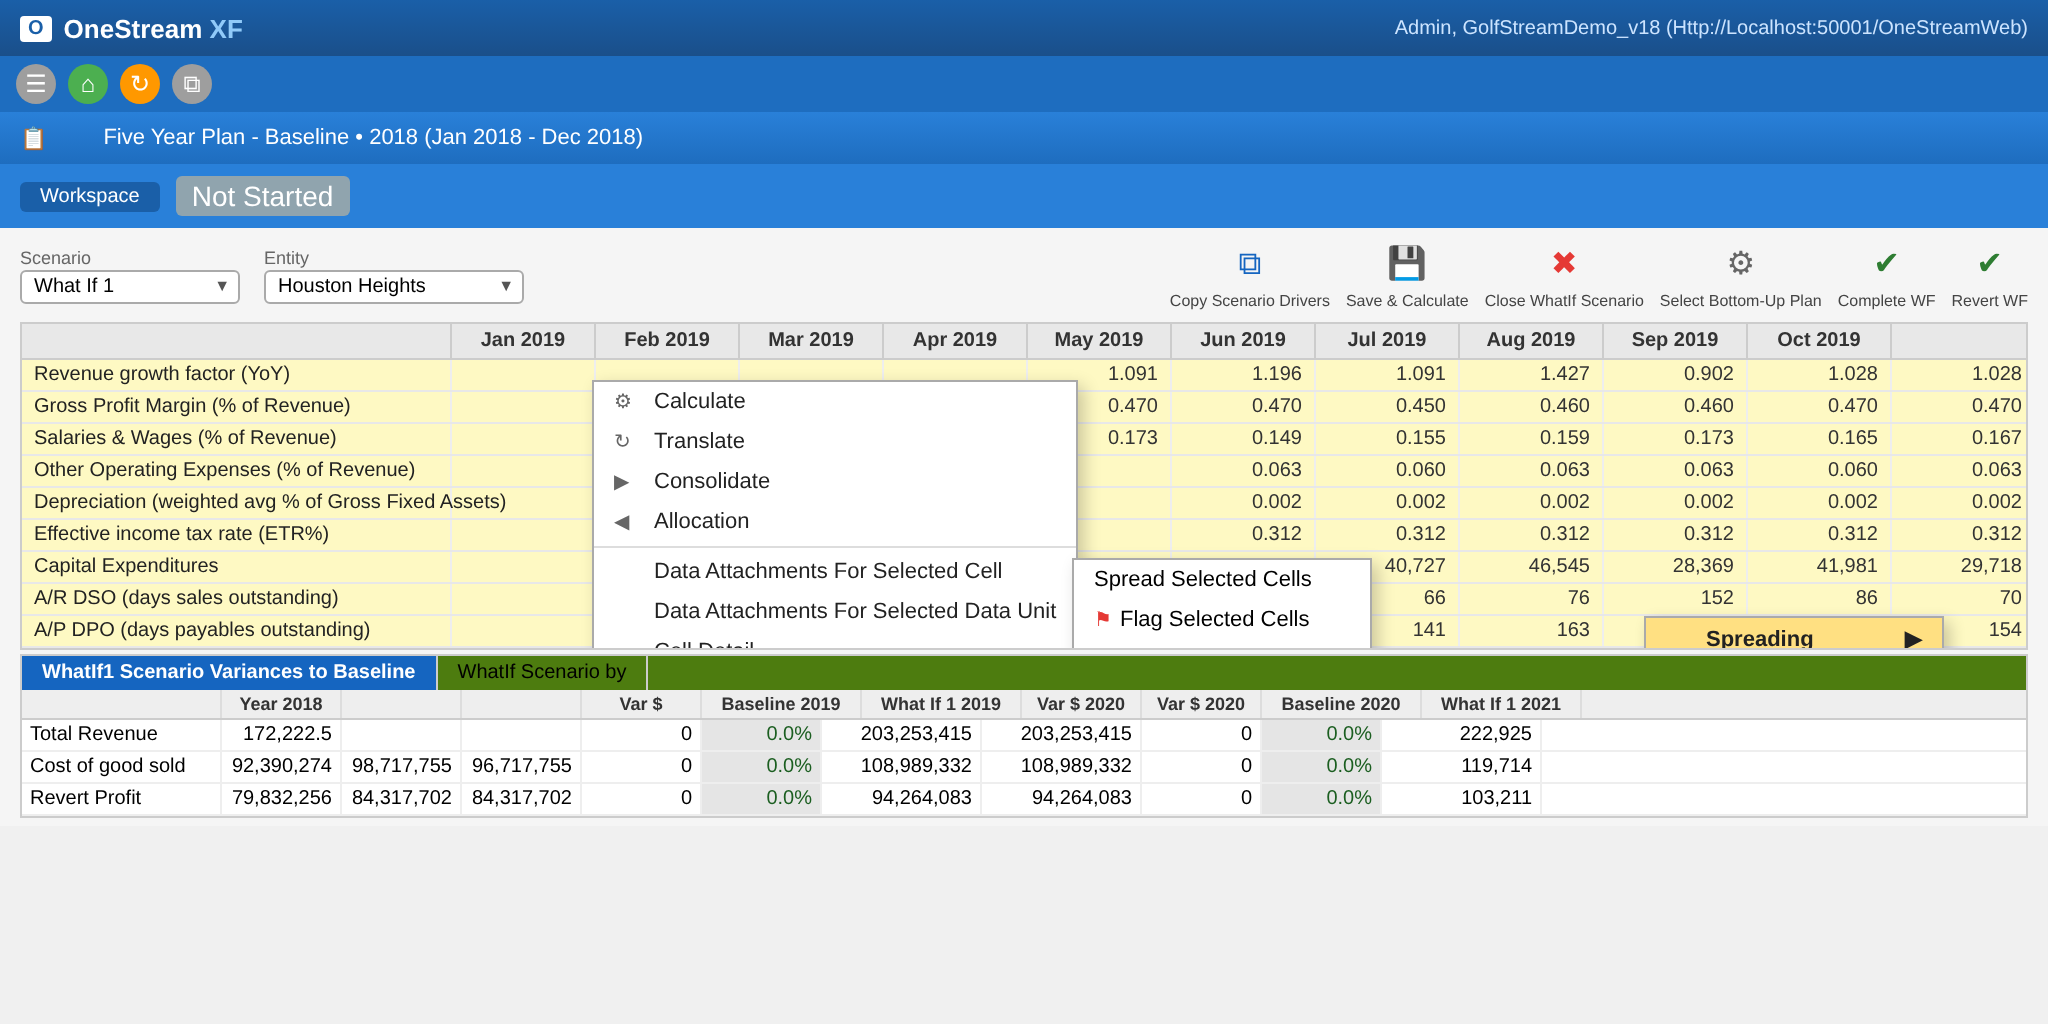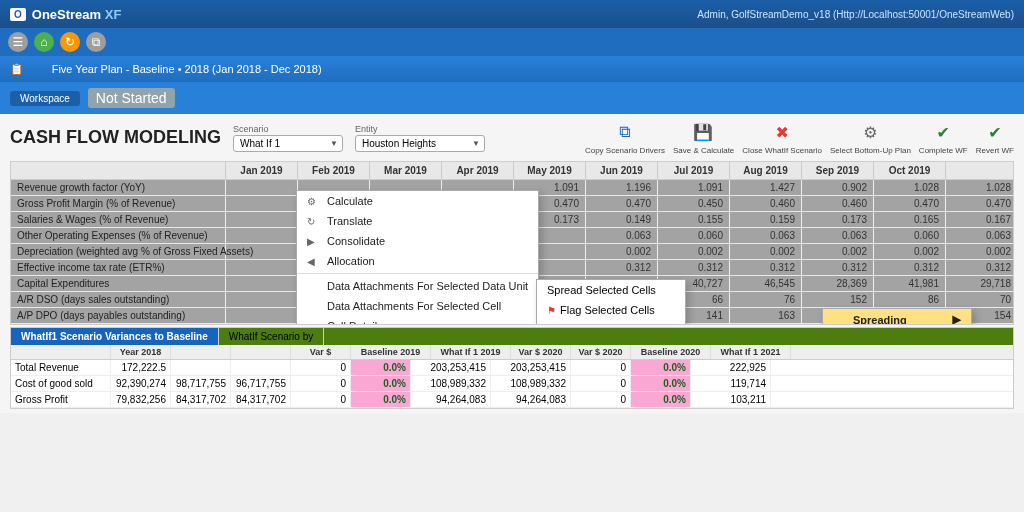--- a/index.html
+++ b/index.html
@@ -144,21 +144,21 @@
       display: flex; align-items: center; justify-content: center;
       font-size: 16px;
     }
     .action-icon.red { color: #e53935; }
     .action-icon.blue { color: #1565c0; }
     .action-icon.green { color: #2e7d32; }
     .action-icon.gray-icon { color: #666; }
 
     
     .grid-container {
-      background: #a3a3a3;
+      background: #fef9c3;
       border: 1px solid #ccc;
       overflow: hidden;
       position: relative;
     }
     .grid-header {
       display: flex;
       background: #e8e8e8;
       border-bottom: 1px solid #ccc;
       font-size: 10px;
       font-weight: bold;
@@ -291,21 +291,21 @@
       font-size: 10px;
     }
     .bottom-cell {
       padding: 2px 4px;
       border-right: 1px solid #eee;
       text-align: right;
     }
     .bottom-cell.wide { min-width: 100px; text-align: left; }
     .bottom-cell.narrow { min-width: 60px; }
     .bottom-cell.med { min-width: 80px; }
-    .bottom-cell.green-bg { background: #f9a8d4; color: #1b5e20; font-weight: bold; }
+    .bottom-cell.green-bg { background: #e5e5e5; color: #1b5e20; }
 
     .select-wrapper {
       position: relative;
       display: inline-block;
     }
     .select-arrow {
       position: absolute;
       right: 5px;
       top: 50%;
       transform: translateY(-50%);
@@ -338,21 +338,20 @@
 </div>
 
 <div class="workspace-bar">
   <button class="ws-btn">Workspace</button>
   <span class="ws-status">Not Started</span>
 </div>
 
 <div class="main-content">
 
   <div class="page-title-row">
-    <div class="page-title">CASH FLOW MODELING</div>
 
     <div class="field-group">
       <span class="field-label">Scenario</span>
       <div class="select-wrapper">
         <select class="field-select">
           <option>What If 1</option>
         </select>
         <span class="select-arrow">▼</span>
       </div>
     </div>
@@ -565,25 +564,25 @@
         </div>
         <span>▶</span>
       </div>
       <div class="menu-item">
         <span class="menu-icon">◀</span>
         <span>Allocation</span>
       </div>
       <div class="menu-separator"></div>
       <div class="menu-item">
         <span class="menu-icon"></span>
-        <span>Data Attachments For Selected Data Unit</span>
+        <span>Data Attachments For Selected Cell</span>
       </div>
       <div class="menu-item">
         <span class="menu-icon"></span>
-        <span>Data Attachments For Selected Cell</span>
+        <span>Data Attachments For Selected Data Unit</span>
       </div>
       <div class="menu-item">
         <span class="menu-icon"></span>
         <span>Cell Detail</span>
       </div>
 
     </div>
 
     <div class="submenu">
       <div class="submenu-item">
@@ -641,21 +640,21 @@
       <div class="bottom-cell narrow">0</div>
       <div class="bottom-cell narrow green-bg">0.0%</div>
       <div class="bottom-cell med">108,989,332</div>
       <div class="bottom-cell med">108,989,332</div>
       <div class="bottom-cell narrow">0</div>
       <div class="bottom-cell narrow green-bg">0.0%</div>
       <div class="bottom-cell med">119,714</div>
     </div>
 
     <div class="bottom-row">
-      <div class="bottom-cell wide">Gross Profit</div>
+      <div class="bottom-cell wide">Revert Profit</div>
       <div class="bottom-cell narrow">79,832,256</div>
       <div class="bottom-cell narrow">84,317,702</div>
       <div class="bottom-cell narrow">84,317,702</div>
       <div class="bottom-cell narrow">0</div>
       <div class="bottom-cell narrow green-bg">0.0%</div>
       <div class="bottom-cell med">94,264,083</div>
       <div class="bottom-cell med">94,264,083</div>
       <div class="bottom-cell narrow">0</div>
       <div class="bottom-cell narrow green-bg">0.0%</div>
       <div class="bottom-cell med">103,211</div>

